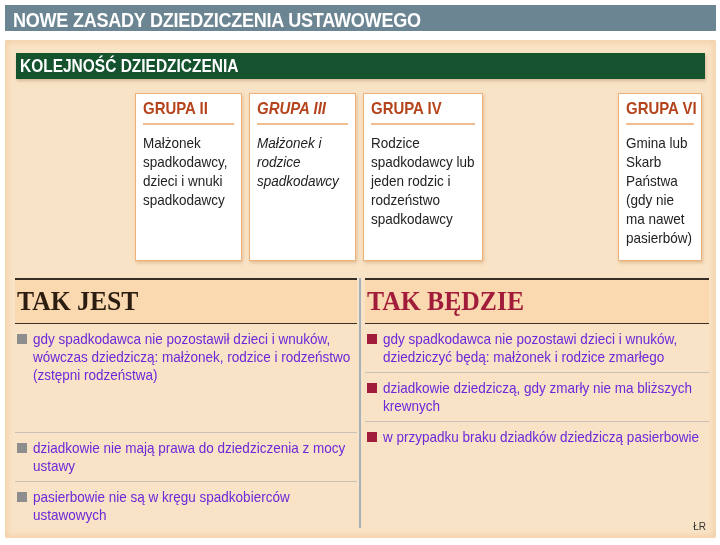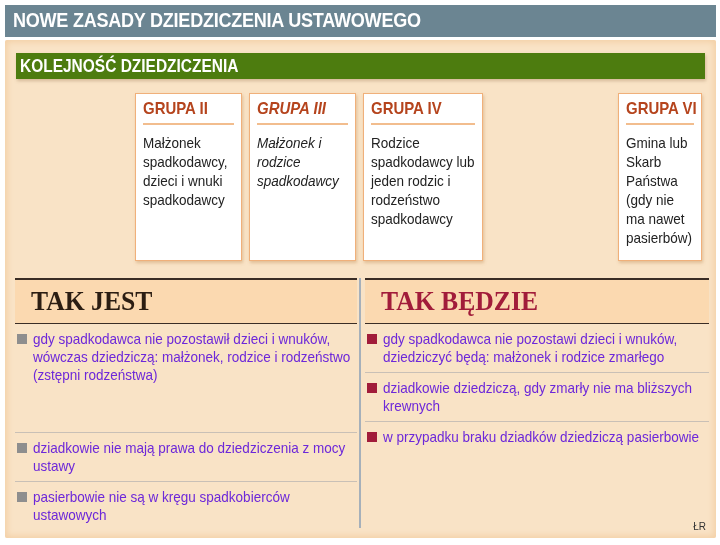--- a/index.html
+++ b/index.html
@@ -1,38 +1,38 @@
 <!DOCTYPE html>
 <html><head>
 <meta charset="utf-8">
 <style>
   html, body { margin: 0; padding: 0; }
   body { width: 720px; height: 545px; background: #ffffff; position: relative; overflow: hidden;
          font-family: "Liberation Sans", sans-serif; }
-  .title-bar { position: absolute; left: 5px; top: 5px; width: 711px; height: 32px; background: #6b8592;
+  .title-bar { position: absolute; left: 5px; top: 5px; width: 711px; height: 26px; background: #6b8592;
                box-sizing: border-box; padding-left: 8px; }
   .title-bar span { color: #ffffff; font-weight: bold; font-size: 21px; line-height: 29px; letter-spacing: -0.3px;
                     font-family: "Liberation Sans", sans-serif; transform: scaleX(0.86); transform-origin: left center; display: inline-block; white-space: nowrap; }
   .outer { position: absolute; left: 5px; top: 40px; width: 711px; height: 498px; background: #f9e3c6;
            box-shadow: 0 0 6px 2px #f3cfa5 inset; border-radius: 2px; }
-  .sub-bar { position: absolute; left: 11px; top: 13px; width: 689px; height: 26px; background: #4d7c0f;
+  .sub-bar { position: absolute; left: 11px; top: 13px; width: 689px; height: 26px; background: #14532d;
              box-shadow: 1px 2px 3px rgba(150,110,70,0.35); box-sizing: border-box; padding-left: 4px; }
   .sub-bar span { color: #ffffff; font-weight: bold; font-size: 18px; line-height: 26px;
                   transform: scaleX(0.86); transform-origin: left center; display: inline-block; white-space: nowrap; }
   .groups { position: absolute; left: 15px; top: 53px; width: 690px; height: 168px; }
   .group { position: absolute; top: 0; height: 168px; background: #ffffff; border: 1px solid #f0b07a;
            box-shadow: 1px 2px 3px rgba(180,120,60,0.35); box-sizing: border-box; padding: 5px 7px; }
   .group-title { color: #b5441d; font-weight: bold; font-size: 17px; line-height: 20px; white-space: nowrap;
                  transform: scaleX(0.88); transform-origin: left center; }
   .group-rule { height: 2px; background: #f2bd8e; margin: 4px 0 8px 0; }
   .group-body { color: #222222; font-size: 15px; line-height: 19px; transform: scaleX(0.9); transform-origin: left top; width: 112%; }
   .cols { position: absolute; left: 10px; top: 238px; width: 694px; height: 250px; }
   .col { position: absolute; top: 0; height: 250px; }
   .col-head { height: 46px; background: #fbd9b0; border-top: 2px solid #3a2d25; border-bottom: 1.5px solid #3a2d25; box-sizing: border-box;
-              padding-left: 16px; }
+              padding-left: 2px; }
   .col-head span { font-family: "Liberation Serif", serif; font-weight: bold; font-size: 27px; line-height: 42px; display: inline-block;
                    transform: scaleX(0.95); transform-origin: left center; white-space: nowrap; }
   .col-left .col-head span { color: #2b1d12; }
   .col-right .col-head span { color: #a11c3a; }
   .col-divider { position: absolute; left: 344px; top: 0; width: 2px; height: 250px; background: #a6b0ba; }
   .item { position: relative; padding: 6px 0 6px 18px; font-size: 15px; line-height: 18px; color: #6d28d9; }
   .item .txt { display: inline-block; transform: scaleX(0.9); transform-origin: left top; width: 111%; }
   .item.sep { border-top: 1.5px solid #c9c0b6; }
   .bullet { position: absolute; left: 2px; top: 10px; width: 10px; height: 10px; }
   .col-left .bullet { background: #8e8e8e; }

